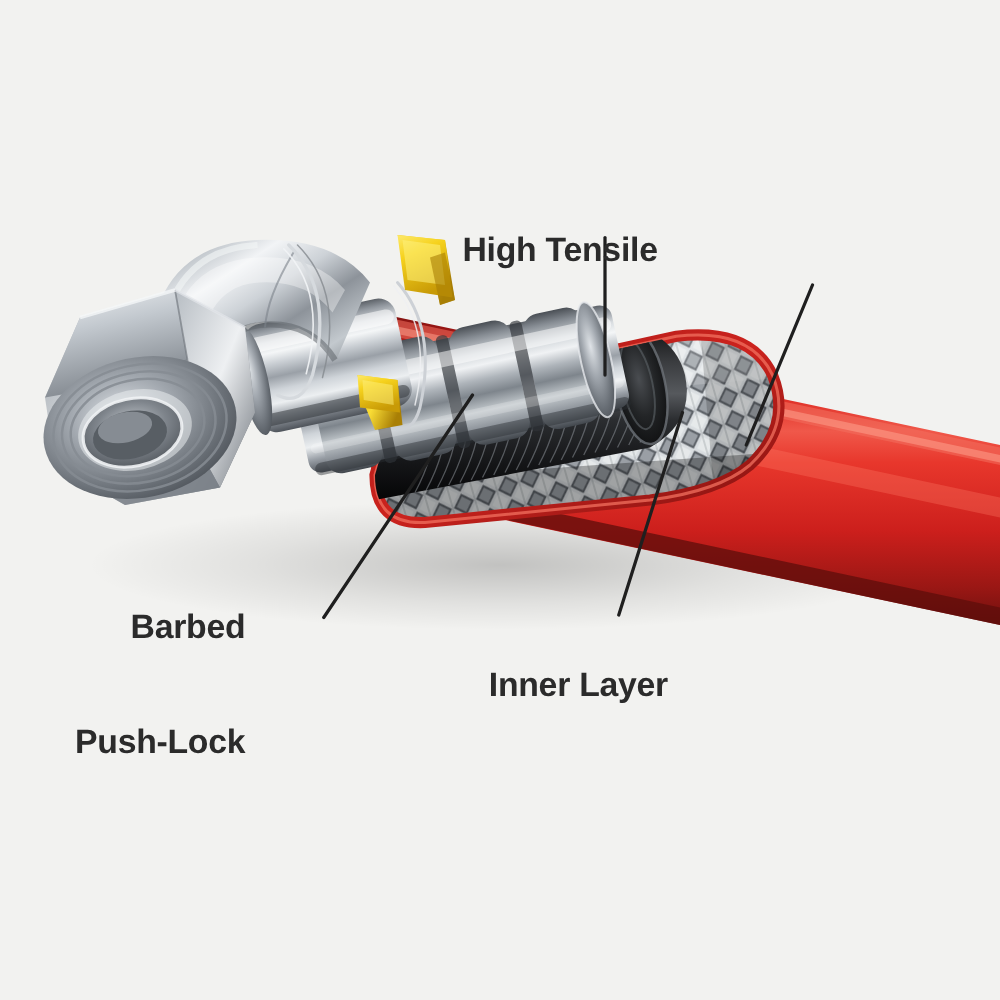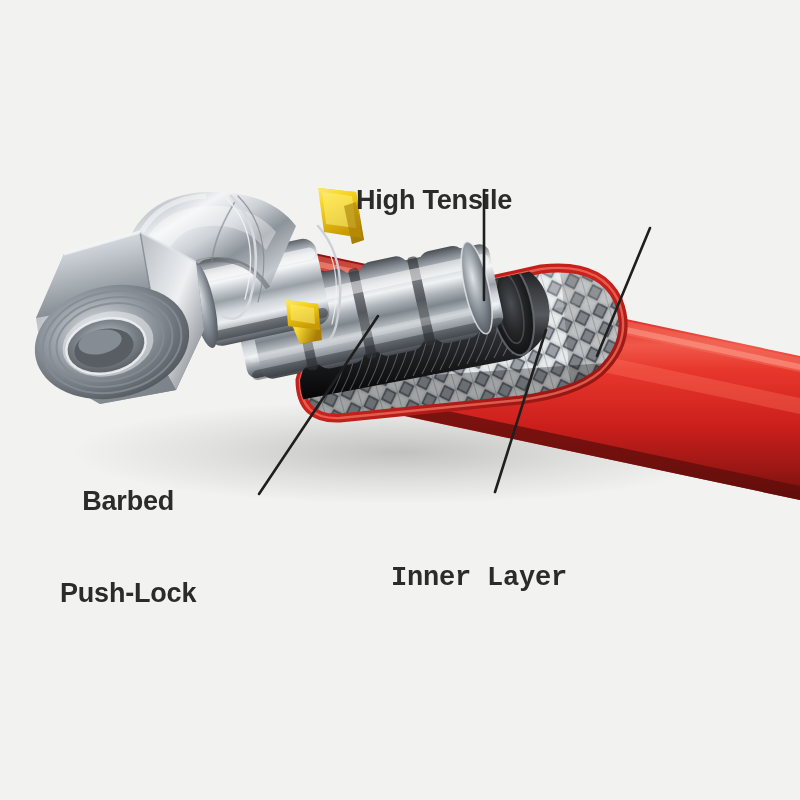--- a/index.html
+++ b/index.html
@@ -14,24 +14,24 @@
   .label{
     position:absolute;
     color:#2b2b2b;
     font-weight:bold;
     font-size:27px;
     line-height:1.13;
     letter-spacing:-0.2px;
     white-space:pre;
     font-family:"Liberation Sans", sans-serif;
   }
-  #lbl-braid{left:356px;top:124px;}
+  #lbl-braid{left:370px;top:124px;}
   #lbl-cover{left:620px;top:158px;text-align:left;}
-  #lbl-fitting{left:60px;top:425px;text-align:center;}
-  #lbl-inner{left:391px;top:502px;text-align:left;font-family:Liberation Mono, monospace;}
+  #lbl-fitting{left:60px;top:425px;text-align:right;}
+  #lbl-inner{left:391px;top:472px;text-align:left;}
 </style>
 </head>
 <body>
 
 <div id="stage">
 
   <svg id="art" viewBox="0 0 800 800">
     <defs>
 
       <linearGradient id="redBody" x1="0" y1="0" x2="0" y2="1">

